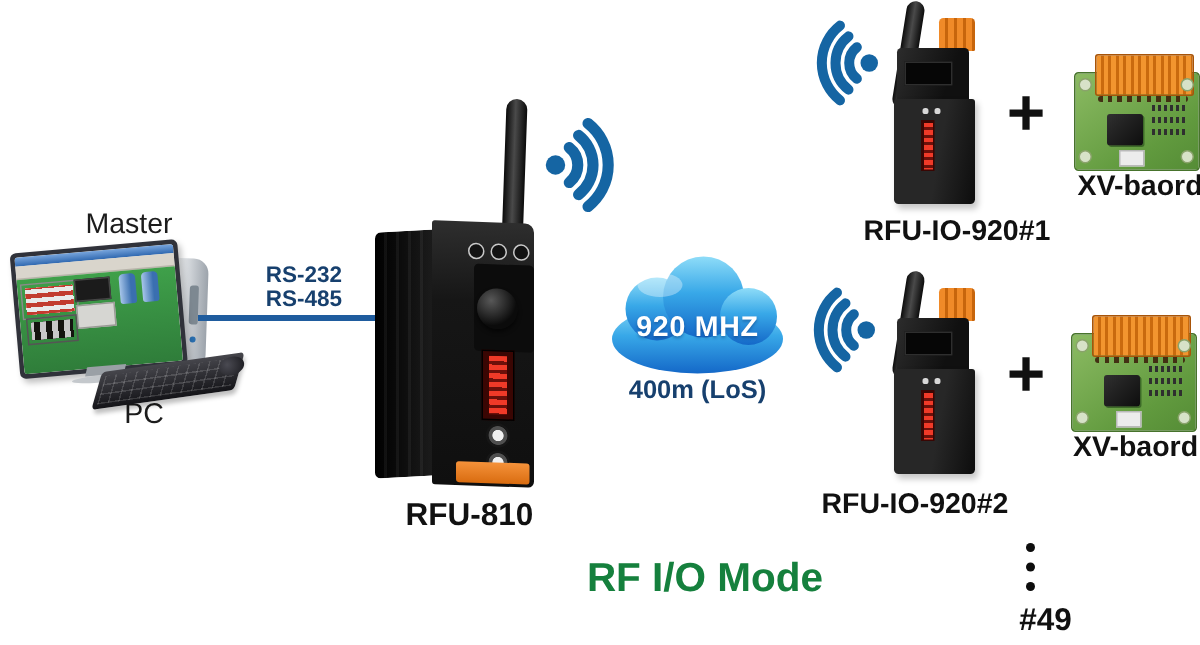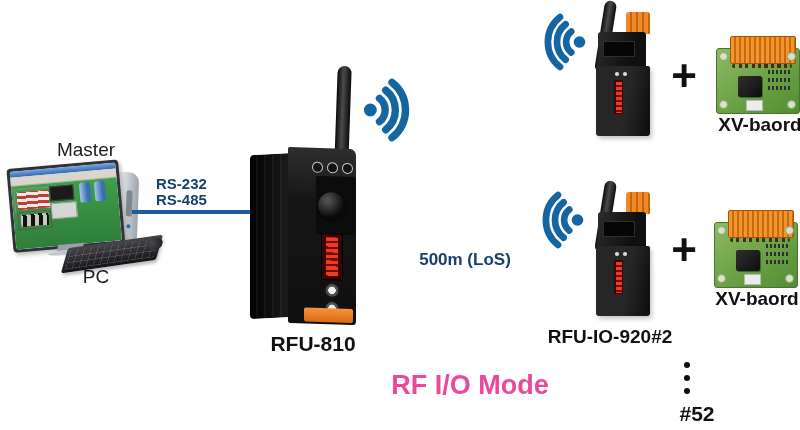--- a/index.html
+++ b/index.html
@@ -4,30 +4,30 @@
 <style>
   html,body{margin:0;padding:0;background:#fff;}
   .canvas{position:relative;width:800px;height:430px;background:#fff;overflow:hidden;
           font-family:"Liberation Sans",sans-serif;}
   .t{position:absolute;text-align:center;color:#111;}
 
   
   .modbus{left:6px;top:113px;width:160px;font-size:23px;font-weight:700;color:#0a0a0a;}
   .master{left:6px;top:139px;width:160px;font-size:19px;color:#1c1c1c;}
   .pclabel{left:66px;top:266px;width:60px;font-size:19px;color:#1c1c1c;}
-  .serial{position:absolute;left:156px;top:176px;width:72px;text-align:left;
+  .serial{position:absolute;left:156px;top:176px;width:72px;text-align:right;
           font-size:15px;font-weight:700;color:#17406e;line-height:16px;}
   .gwlabel{left:258px;top:332px;width:110px;font-size:21px;font-weight:700;}
   .freq{position:absolute;left:0;top:40px;width:100%;text-align:center;color:#fff;
         font-size:19px;font-weight:700;letter-spacing:.5px;text-shadow:0 1px 2px rgba(10,50,110,.45);}
   .range{left:402px;top:250px;width:126px;font-size:17px;font-weight:700;color:#17406e;}
   .nodelabel{width:164px;font-size:19px;font-weight:700;}
   .plus{width:40px;font-size:44px;font-weight:700;line-height:40px;}
   .boardlabel{width:90px;font-size:19px;font-weight:700;}
-  .mode{left:385px;top:370px;width:170px;font-size:27px;font-weight:700;color:#ec4899;}
+  .mode{left:385px;top:370px;width:170px;font-size:27px;font-weight:700;color:#15803d;}
   .more{left:667px;top:402px;width:60px;font-size:21px;font-weight:700;}
   .dots{position:absolute;left:684px;top:362px;width:8px;}
   .dots i{display:block;width:6px;height:6px;border-radius:50%;background:#0d0d0d;margin:0 0 7px 0;}
 
   
   .link-line{position:absolute;left:132px;top:210px;width:124px;height:4px;background:#1f5c9e;}
 
   
   .pc{position:absolute;left:8px;top:158px;width:160px;height:120px;}
   .tower{position:absolute;left:92px;top:14px;width:38px;height:74px;z-index:0;
@@ -187,38 +187,58 @@
       <div class="obase"></div>
     </div>
   </div>
   <div class="t gwlabel">RFU-810</div>
 
   <svg class="wifi" style="left:362px;top:72px" width="50" height="76" viewBox="0 0 54 80">
     <circle cx="9" cy="40" r="7" fill="#1565a3"></circle>
     <path d="M18.9 27.4 A16 16 0 0 1 18.9 52.6 M25.6 18.7 A27 27 0 0 1 25.6 61.3 M32.4 10.1 A38 38 0 0 1 32.4 69.9" stroke="#1565a3" stroke-width="8" fill="none" stroke-linecap="round"></path>
   </svg>
 
-  <div class="t range">500m (LoS)</div>
+  <div class="cloudwrap">
+    <svg width="130" height="84" viewBox="0 0 130 84">
+      <defs>
+        <linearGradient id="cg" x1="0" y1="0" x2="0" y2="1">
+          <stop offset="0" stop-color="#8edcf8"></stop>
+          <stop offset="0.45" stop-color="#38a8e8"></stop>
+          <stop offset="1" stop-color="#1468c8"></stop>
+        </linearGradient>
+      </defs>
+      <g fill="url(#cg)">
+        <ellipse cx="65" cy="58" rx="57" ry="23"></ellipse>
+        <circle cx="38" cy="38" r="21"></circle>
+        <circle cx="69" cy="30" r="27"></circle>
+        <circle cx="99" cy="43" r="19"></circle>
+      </g>
+      <ellipse cx="40" cy="22" rx="15" ry="8" fill="#ffffff" opacity="0.35"></ellipse>
+    </svg>
+    <div class="freq">920 MHZ</div>
+  </div>
+  <div class="t range">400m (LoS)</div>
 
   <svg class="wifi flip" style="left:542px;top:8px" width="45" height="68" viewBox="0 0 54 80">
     <circle cx="9" cy="40" r="7" fill="#1565a3"></circle>
     <path d="M18.9 27.4 A16 16 0 0 1 18.9 52.6 M25.6 18.7 A27 27 0 0 1 25.6 61.3 M32.4 10.1 A38 38 0 0 1 32.4 69.9" stroke="#1565a3" stroke-width="8" fill="none" stroke-linecap="round"></path>
   </svg>
   <div class="rfuio" style="left:584px;top:0">
     <div class="ioant"></div>
     <div class="ioorange"></div>
     <div class="iohead">
         <i></i>
       </div>
     <div class="iobody">
       <b class="d1"></b>
       <b class="d2"></b>
       <div class="iodip"></div>
     </div>
   </div>
+  <div class="t nodelabel" style="left:556px;top:144px">RFU-IO-920#1</div>
   <div class="t plus" style="left:664px;top:56px">+</div>
   <div class="xvb" style="left:716px;top:36px">
     <div class="pcb"></div>
     <div class="term"></div>
     <div class="termdots"></div>
     <div class="chip"></div>
     <div class="pins r1"></div>
     <div class="pins r2"></div>
     <div class="pins r3"></div>
     <div class="wconn"></div>
@@ -262,15 +282,15 @@
     <i class="hole h4"></i>
   </div>
   <div class="t boardlabel" style="left:712px;top:288px">XV-baord</div>
 
   <div class="t mode">RF I/O Mode</div>
   <div class="dots">
       <i></i>
       <i></i>
       <i></i>
     </div>
-  <div class="t more">#52</div>
+  <div class="t more">#49</div>
 
 </div>
 
 </body></html>

